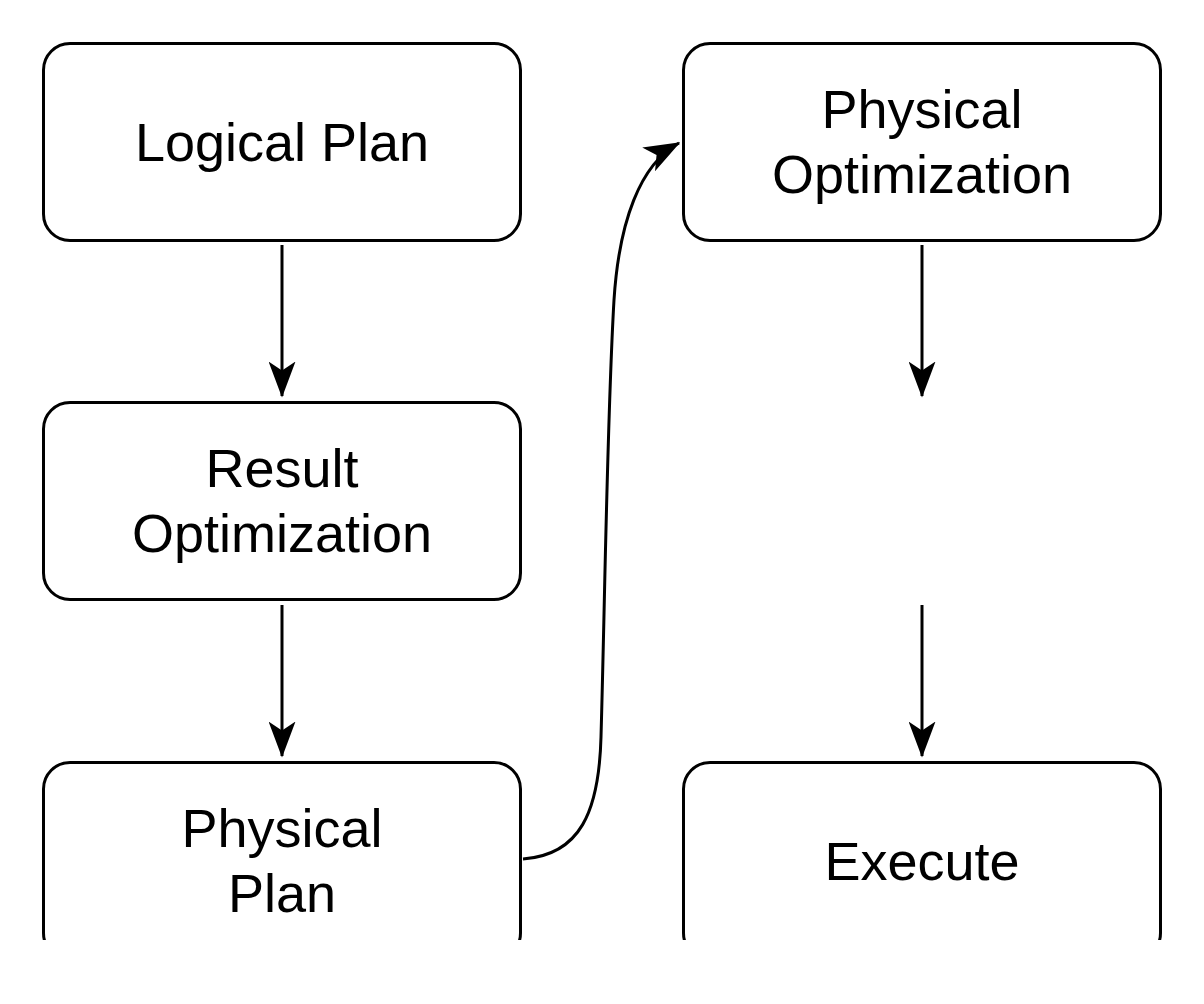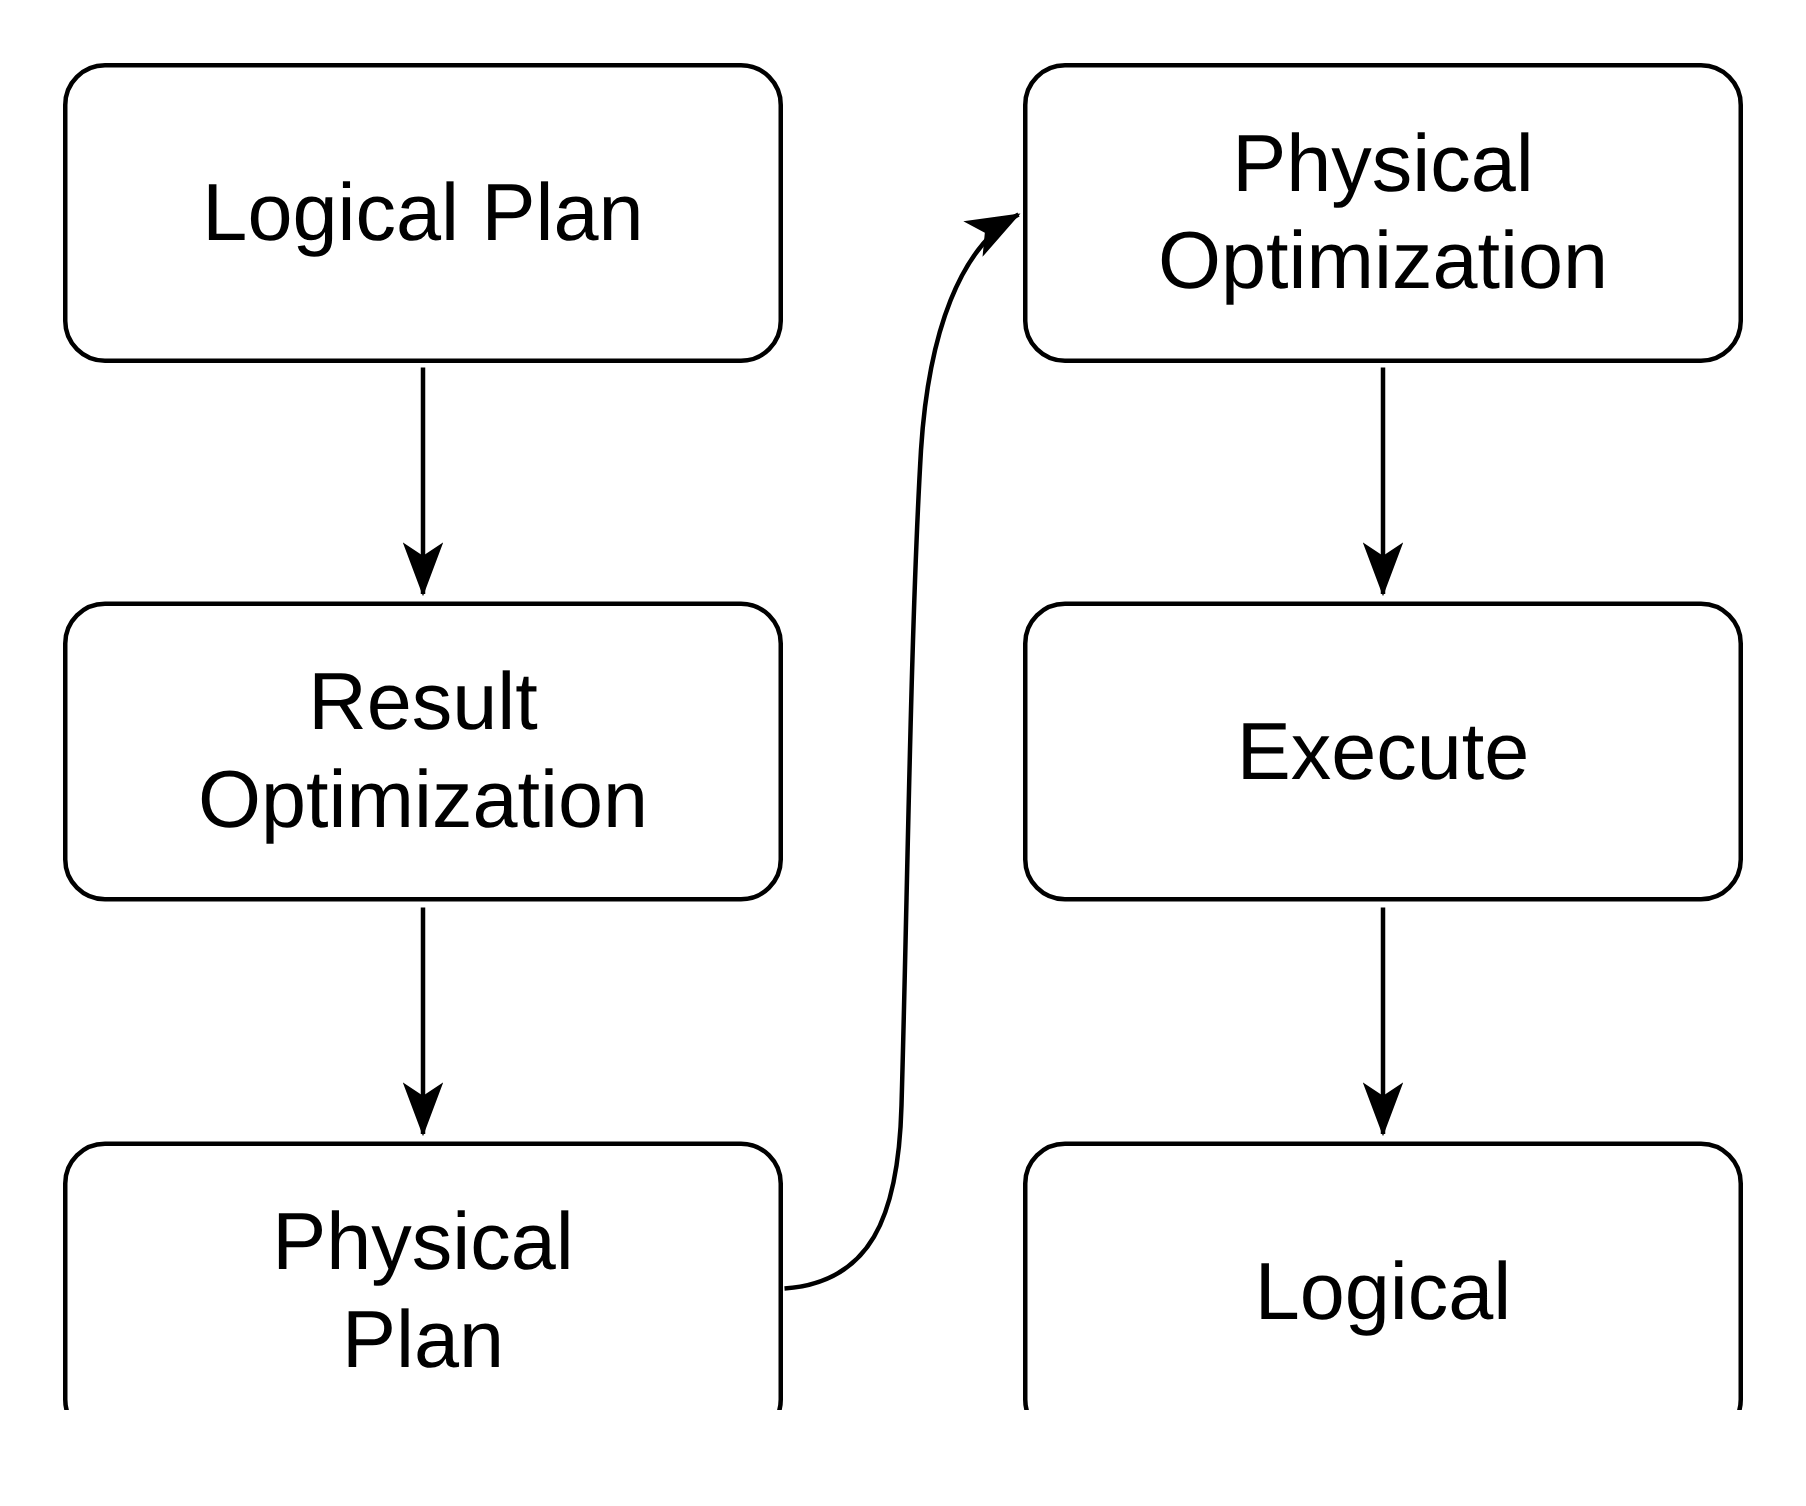--- a/index.html
+++ b/index.html
@@ -86,21 +86,18 @@
   <div class="node" id="node-physical-plan">
     <span>Physical
 Plan</span>
   </div>
 
   <div class="node" id="node-physical-optimization">
     <span>Physical
 Optimization</span>
   </div>
 
-  <div class="node" id="node-execute">
-    <span>Execute</span>
-  </div>
 
   <div class="node" id="node-result">
-    <span>Logical</span>
+    <span>Execute</span>
   </div>
 
 </div>
 
 </body></html>

